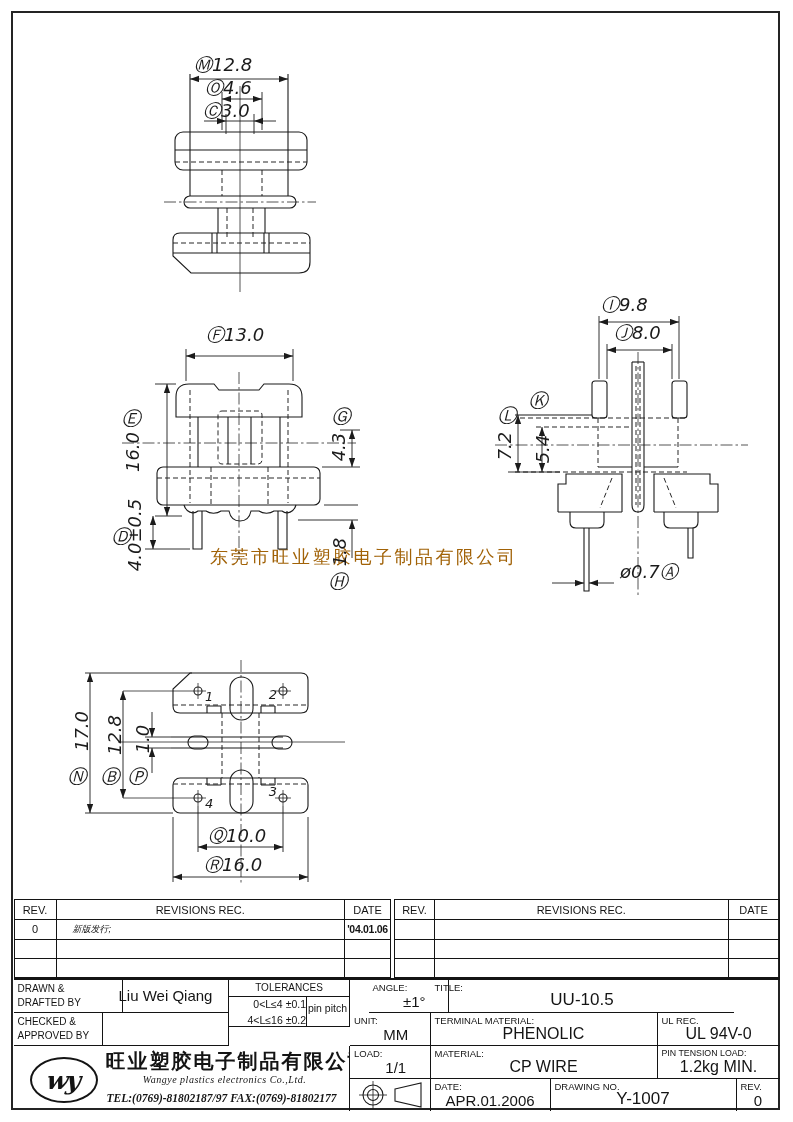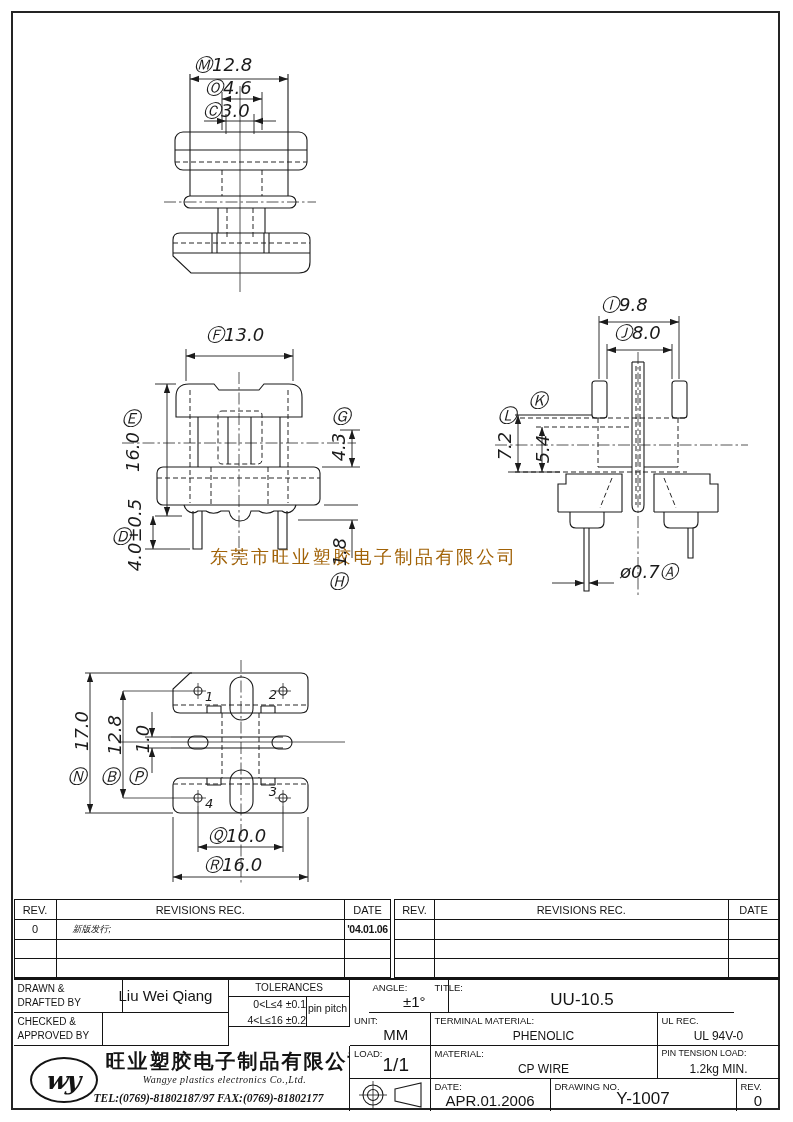--- a/index.html
+++ b/index.html
@@ -23,32 +23,32 @@
   .rc.nr{border-right:none}
   .rc.nb{border-bottom:none}
   .rc.desc{justify-content:flex-start;padding-left:16px;font-style:italic;font-size:9px}
   .rc.dt{font-weight:bold;font-size:10.5px;letter-spacing:-.3px}
   
   .tblock{position:absolute;left:13.5px;top:978px;width:766px;height:131px;border-top:2px solid #141414;box-sizing:border-box}
   .c{position:absolute;box-sizing:border-box;border-right:1.3px solid #141414;border-bottom:1.3px solid #141414;overflow:hidden}
   .c.nr{border-right:none}
   .c.nb{border-bottom:none}
   .lab{position:absolute;left:4px;top:2px;font-size:9.5px;white-space:nowrap}
-  .val{position:absolute;left:0;right:0;bottom:2px;text-align:center;font-size:12px;white-space:nowrap}
+  .val{position:absolute;left:0;right:0;bottom:2px;text-align:center;font-size:16px;white-space:nowrap}
   .two{position:absolute;left:4px;font-size:10px;white-space:nowrap}
   .tolhdr{position:absolute;left:0;right:0;top:0;height:16px;border-bottom:1.1px solid #141414;text-align:center;font-size:10px;line-height:16px}
   .tolL{position:absolute;left:0;top:16px;bottom:0;width:77px;border-right:1.1px solid #141414;text-align:right;font-size:10.5px}
   .tolL div{line-height:16.3px;white-space:nowrap}
   .tolR{position:absolute;left:77px;top:16px;bottom:0;right:0;text-align:center;font-size:10.5px}
   .tolR div{line-height:24px;white-space:nowrap}
   .logo{position:absolute;left:16px;top:11px;width:64px;height:42px;border:2.3px solid #141414;border-radius:50%;display:flex;align-items:center;justify-content:center}
   .logo span{font-family:"DejaVu Serif",serif;font-style:italic;font-size:25px;font-weight:bold;letter-spacing:-2px;transform:skewX(-8deg)}
   .cn{position:absolute;left:92px;top:2px;width:238px;text-align:center;font-family:"DejaVu Serif",serif;font-size:20px;font-weight:600;letter-spacing:2px;white-space:nowrap}
   .en{position:absolute;left:92px;top:28px;width:238px;text-align:center;font-family:"Liberation Serif",serif;font-style:italic;font-size:10px;letter-spacing:.5px;white-space:nowrap}
-  .tel{position:absolute;left:80px;top:46px;width:256px;text-align:left;font-family:"Liberation Serif",serif;font-style:italic;font-weight:bold;font-size:11.5px;white-space:nowrap}
+  .tel{position:absolute;left:80px;top:46px;width:256px;text-align:center;font-family:"Liberation Serif",serif;font-style:italic;font-weight:bold;font-size:11.5px;white-space:nowrap}
 </style>
 </head>
 <body>
 
 <div class="sheet">
   <div class="sborder"></div>
   <div class="watermark">东莞市旺业塑胶电子制品有限公司</div>
 
   <svg class="draw" width="793" height="900" viewBox="0 0 793 900">
     <defs>
@@ -327,21 +327,21 @@
     <div class="c" style="left:355px;top:0;width:80.5px;height:33px">
       <div class="lab">ANGLE:</div>
       <div class="val" style="font-size:15px;padding-left:12px">±1°</div>
     </div>
     <div class="c" style="left:336.5px;top:33px;width:80.5px;height:33px">
       <div class="lab">UNIT:</div>
       <div class="val" style="font-size:15px;padding-left:12px">MM</div>
     </div>
     <div class="c" style="left:336.5px;top:66px;width:80.5px;height:33px">
       <div class="lab">LOAD:</div>
-      <div class="val" style="font-size:19px;padding-left:12px">1/1</div>
+      <div class="val" style="font-size:15px;padding-left:12px">1/1</div>
     </div>
     <div class="c nb" style="left:336.5px;top:99px;width:80.5px;height:32px">
       <svg width="78" height="30" viewBox="0 0 78 30" style="position:absolute;left:1px;top:1px">
         <g stroke="#1b1b1b" fill="none" stroke-width="1.1">
           <circle cx="22" cy="15" r="5.5"></circle>
           <circle cx="22" cy="15" r="10"></circle>
           <line x1="8" y1="15" x2="36" y2="15" stroke-width=".8"></line>
           <line x1="22" y1="1" x2="22" y2="29" stroke-width=".8"></line>
           <path d="M44,9 L70,3 L70,27 L44,21 Z"></path>
         </g>

